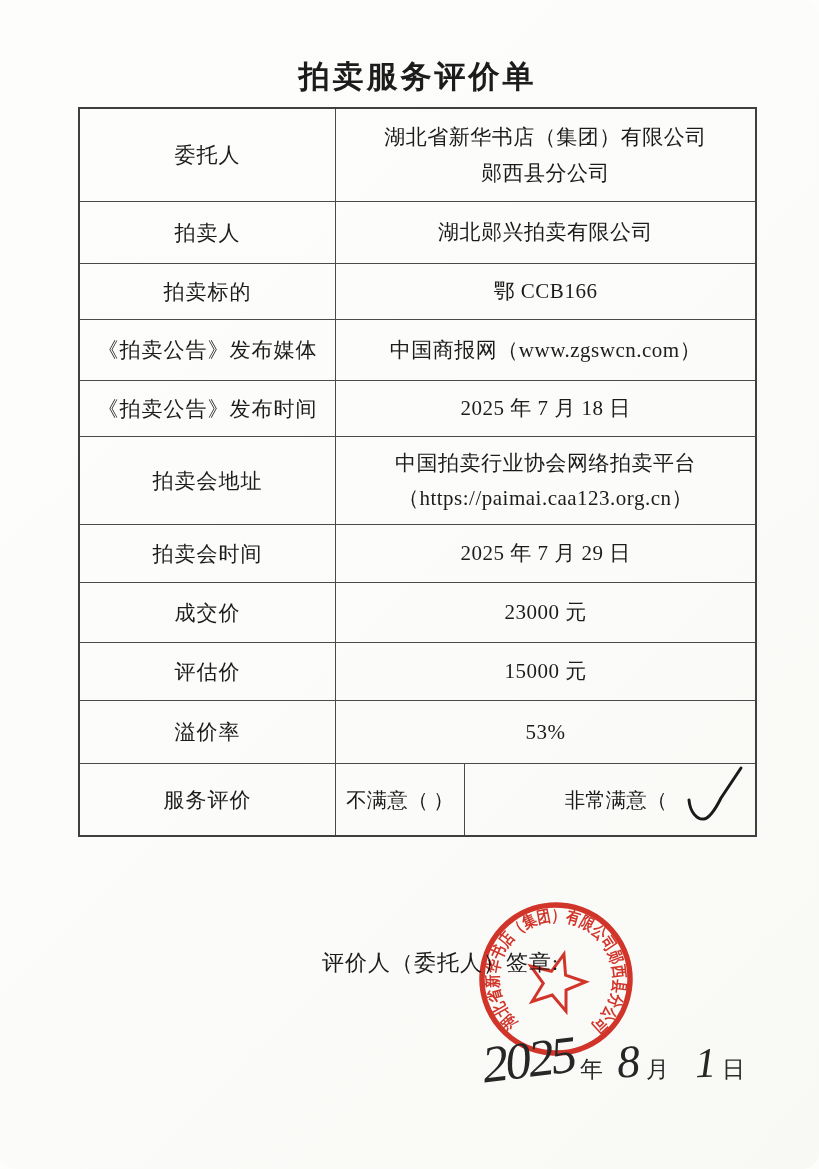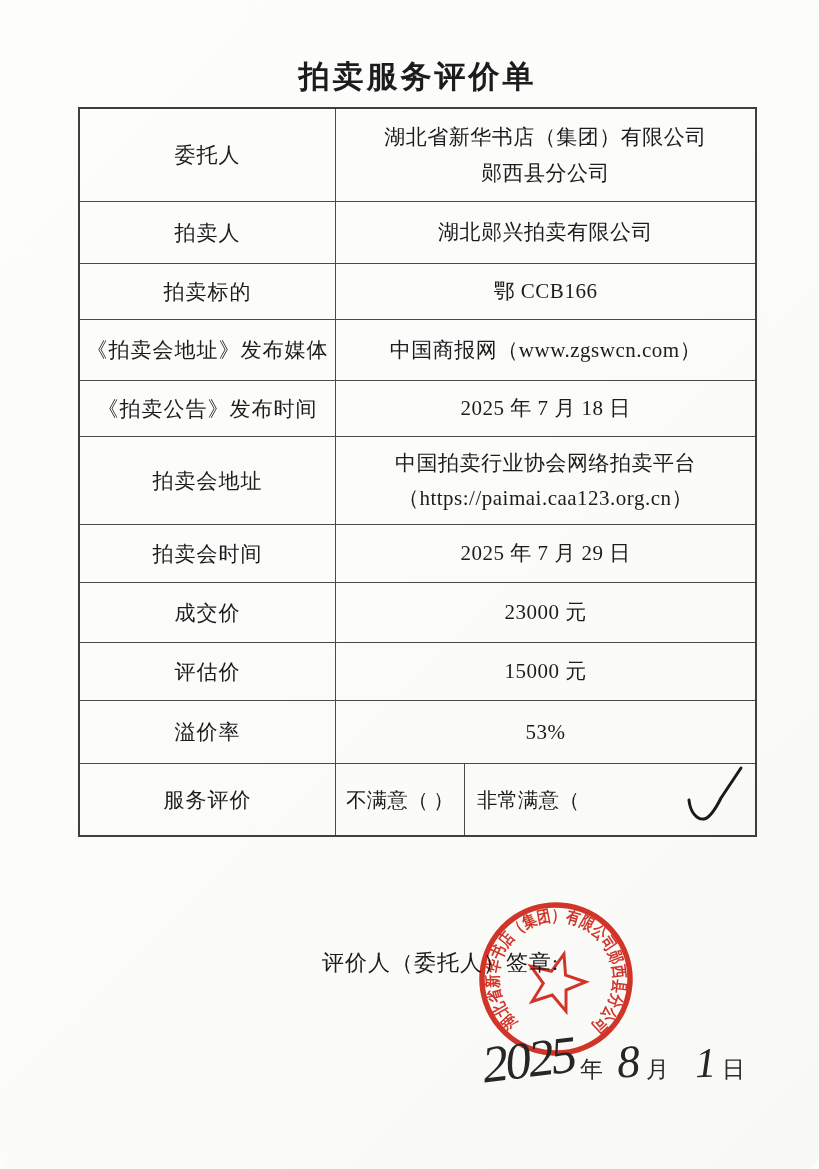--- a/index.html
+++ b/index.html
@@ -27,21 +27,21 @@
     flex:1;display:flex;flex-direction:column;align-items:center;justify-content:space-evenly;
     font-size:21px;letter-spacing:0.5px;text-align:center;padding:5px 6px;
   }
   .vline{line-height:1.25;}
   .cell.opt{
     display:flex;align-items:center;justify-content:center;
     font-size:20.5px;border-right:1.5px solid #4a4a4a;position:relative;
   }
   .opt.o1{width:129px;text-align:right;}
   .opt.o2{width:137px;}
-  .opt.o3{border-right:none;flex:1;justify-content:flex-start;padding-left:12px;}
+  .opt.o3{border-right:none;flex:1;justify-content:center;padding-left:12px;}
   .check-svg{position:absolute;right:8px;top:0;overflow:visible;}
   .sig{position:absolute;left:322px;top:948px;font-size:22px;letter-spacing:1px;}
   .seal{position:absolute;left:470px;top:893px;mix-blend-mode:multiply;opacity:0.93;transform:rotate(4deg);}
   .date-row{position:absolute;left:482px;top:1030px;display:flex;align-items:baseline;}
   .hand{font-style:italic;color:#262626;font-weight:500;}
   .d-year{font-size:52px;transform:rotate(-7deg);letter-spacing:-3px;display:inline-block;}
   .d-month{font-size:46px;transform:rotate(-4deg);display:inline-block;margin-left:14px;}
   .d-day{font-size:42px;transform:rotate(-2deg);display:inline-block;margin-left:26px;}
   .d-unit{font-size:23px;color:#2a2a2a;margin-left:6px;}
 </style>
@@ -72,21 +72,21 @@
     </div>
 
     <div class="row" style="height:56px">
       <div class="cell label">拍卖标的</div>
       <div class="cell value">
         <div class="vline">鄂 CCB166</div>
       </div>
     </div>
 
     <div class="row" style="height:61px">
-      <div class="cell label">《拍卖会地址》发布媒体</div>
+      <div class="cell label">《拍卖公告》发布媒体</div>
       <div class="cell value">
         <div class="vline">中国商报网（www.zgswcn.com）</div>
       </div>
     </div>
 
     <div class="row" style="height:56px">
       <div class="cell label">《拍卖公告》发布时间</div>
       <div class="cell value">
         <div class="vline">2025 年 7 月 18 日</div>
       </div>

